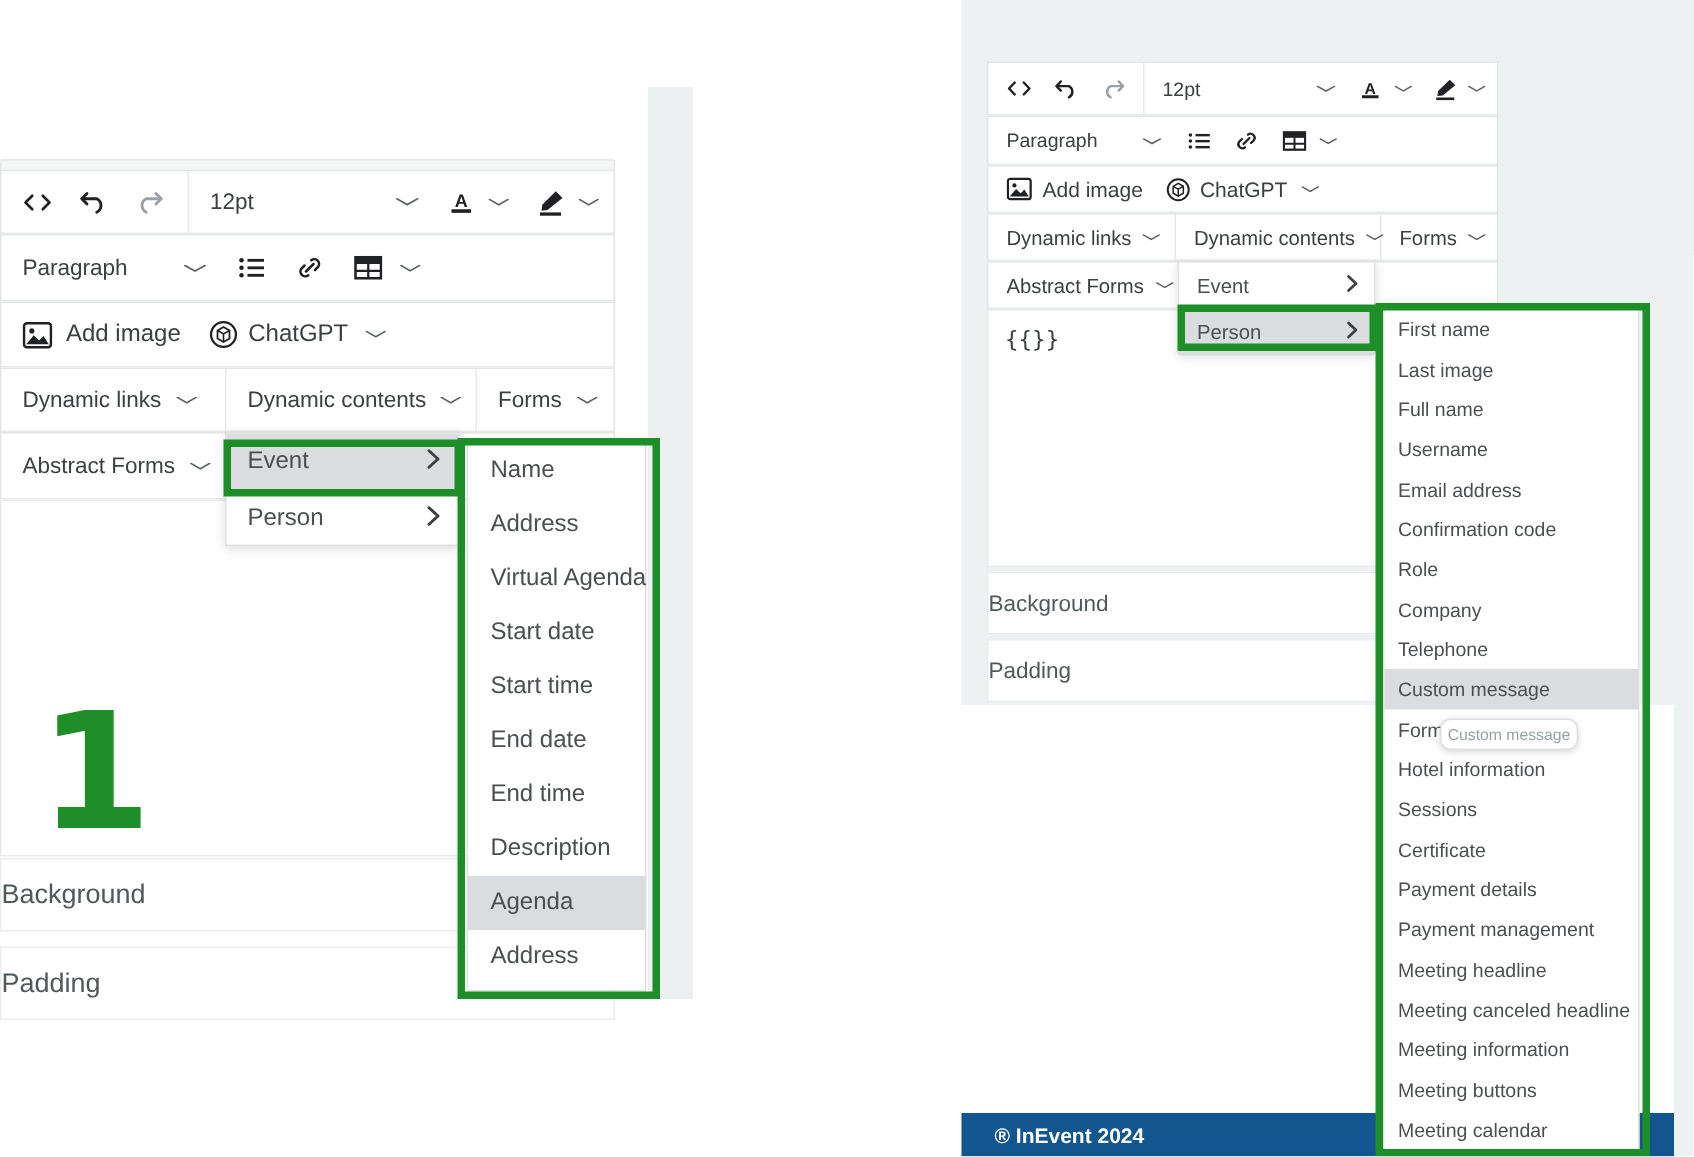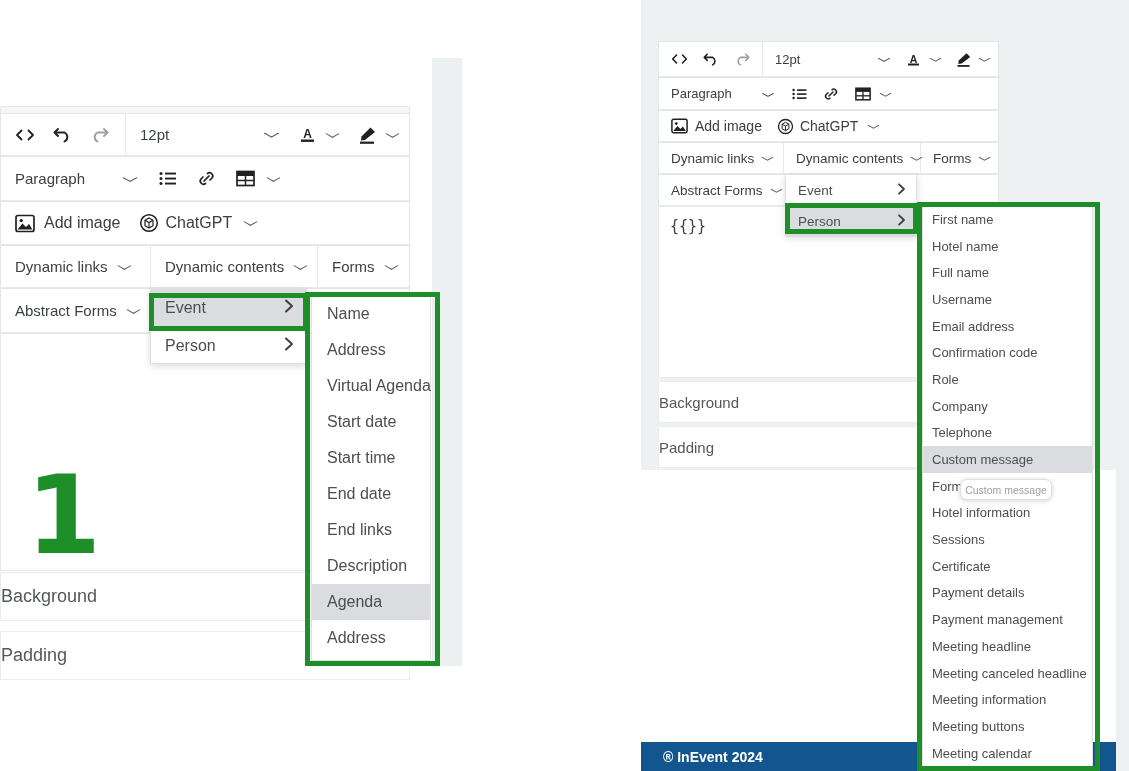--- a/index.html
+++ b/index.html
@@ -360,21 +360,21 @@
     <div class="menu-item" style="height:36px; padding-left:15px; font-size:16px;">
       <span>Start date</span>
     </div>
     <div class="menu-item" style="height:36px; padding-left:15px; font-size:16px;">
       <span>Start time</span>
     </div>
     <div class="menu-item" style="height:36px; padding-left:15px; font-size:16px;">
       <span>End date</span>
     </div>
     <div class="menu-item" style="height:36px; padding-left:15px; font-size:16px;">
-      <span>End links</span>
+      <span>End time</span>
     </div>
     <div class="menu-item" style="height:36px; padding-left:15px; font-size:16px;">
       <span>Description</span>
     </div>
     <div class="menu-item sel" style="height:36px; padding-left:15px; font-size:16px;">
       <span>Agenda</span>
     </div>
     <div class="menu-item" style="height:36px; padding-left:15px; font-size:16px;">
       <span>Address</span>
     </div>
@@ -593,21 +593,21 @@
     </div>
   </div>
 
   <div class="abs greenbox" style="left:785px; top:203px; width:133px; height:31px;"></div>
 
   <div class="abs menu" style="left:922px; top:205px; width:171px; height:566px; box-shadow:none;">
     <div class="menu-item" style="height:26.7px; padding-left:9px; font-size:13px;">
         <span>First name</span>
       </div>
     <div class="menu-item" style="height:26.7px; padding-left:9px; font-size:13px;">
-        <span>Hotel name</span>
+        <span>Last image</span>
       </div>
     <div class="menu-item" style="height:26.7px; padding-left:9px; font-size:13px;">
         <span>Full name</span>
       </div>
     <div class="menu-item" style="height:26.7px; padding-left:9px; font-size:13px;">
         <span>Username</span>
       </div>
     <div class="menu-item" style="height:26.7px; padding-left:9px; font-size:13px;">
         <span>Email address</span>
       </div>

